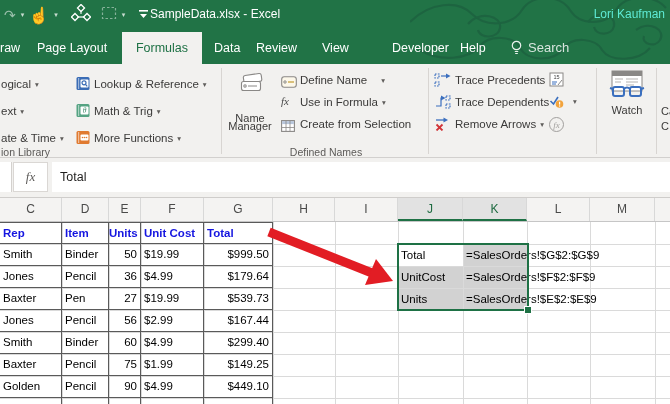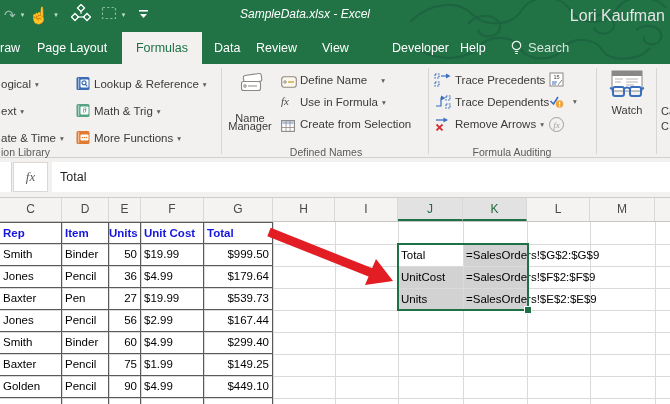--- a/index.html
+++ b/index.html
@@ -5,22 +5,22 @@
   html,body{margin:0;padding:0;background:#888;}
   #app{position:relative;width:670px;height:404px;overflow:hidden;background:#fff;
        font-family:"Liberation Sans",sans-serif;-webkit-font-smoothing:antialiased;}
   
   .header{position:absolute;left:0;top:0;width:670px;height:64px;background:#217346;}
   .swirls{position:absolute;right:0;top:0;}
   .qat{position:absolute;left:4px;top:3px;height:24px;display:flex;align-items:center;gap:4px;}
   .qat .g{color:rgba(255,255,255,.55);font-size:14px;line-height:24px;}
   .qat .w{color:#fff;}
   .qat .car{color:rgba(255,255,255,.75);font-size:7px;margin:0 1px;}
-  .win-title{position:absolute;left:150px;top:7px;width:220px;text-align:right;color:#fff;font-size:12px;white-space:nowrap;font-style:italic;}
-  .account{position:absolute;right:5px;top:7px;color:#e5e5e5;font-size:16px;padding-left:31px;}
+  .win-title{position:absolute;left:150px;top:7px;width:220px;text-align:left;color:#fff;font-size:12px;white-space:nowrap;}
+  .account{position:absolute;right:5px;top:7px;color:#5eead4;font-size:12px;padding-left:31px;}
   .tabrow{position:absolute;left:0;top:32px;height:32px;width:670px;}
   .tab{position:absolute;top:0;height:32px;line-height:32px;color:#fff;font-size:12.5px;white-space:nowrap;}
   .tab.active{background:#f2f1ef;color:#1e7145;text-align:center;}
   .searchlbl{position:absolute;left:528px;top:0;height:32px;line-height:32px;color:rgba(255,255,255,.82);font-size:13px;}
   .bulb{position:absolute;left:510px;top:8px;}
   
   .ribbon{position:absolute;left:0;top:64px;width:670px;height:94px;background:#f2f1ef;border-bottom:1px solid #d2d0ce;box-sizing:border-box;}
   .rit{position:absolute;height:15px;line-height:15px;font-size:11.5px;color:#3b3a39;white-space:nowrap;cursor:default;}
   .caret{color:#5f5d5b;font-size:7.5px;margin-left:4px;vertical-align:1px;}
   .icon{position:absolute;display:inline-block;}
@@ -253,21 +253,20 @@
           <path d="M2,3 L10,3" stroke="#3b6fbe" stroke-width="1.3"></path>
           <path d="M9.5,0.5 L14,3 L9.5,5.5 Z" fill="#3b6fbe"></path>
           <g stroke="#d13438" stroke-width="1.8">
             <path d="M2.5,7.5 L8.5,13.5 M8.5,7.5 L2.5,13.5"></path>
           </g>
         </svg>
     </span>
     <div class="rit" style="left:455px;top:53px;"><span>Remove Arrows</span><span class="caret">▾</span></div>
     <span class="icon" style="left:549px;top:53px;width:15px;height:15px;border:1px solid #a19f9d;border-radius:50%;text-align:center;line-height:14px;font-family:'Liberation Serif',serif;font-style:italic;font-size:9px;color:#a19f9d;box-sizing:border-box;">fx</span>
 
-    <div class="glabel" style="left:434px;top:82px;width:156px;text-align:center;">Formula Auditing</div>
 
     <div class="vsep" style="left:596px;"></div>
 
     <div class="bigbtn" style="left:600px;top:0;width:54px;height:94px;">
       <span class="icon" style="left:9px;top:6px;">
         <svg width="36" height="30" viewBox="0 0 36 30">
             <rect x="3" y="1" width="30" height="20" fill="#fff" stroke="#8a8886"></rect>
             <rect x="3" y="1" width="30" height="5" fill="#8a8886"></rect>
             <path d="M6,9 L14,9 M6,12 L12,12 M17,9 L29,9 M17,12 L29,12 M17,15 L25,15" stroke="#b5b3b1" stroke-width="1.2"></path>
             <g fill="none" stroke="#3b6fbe" stroke-width="2">

